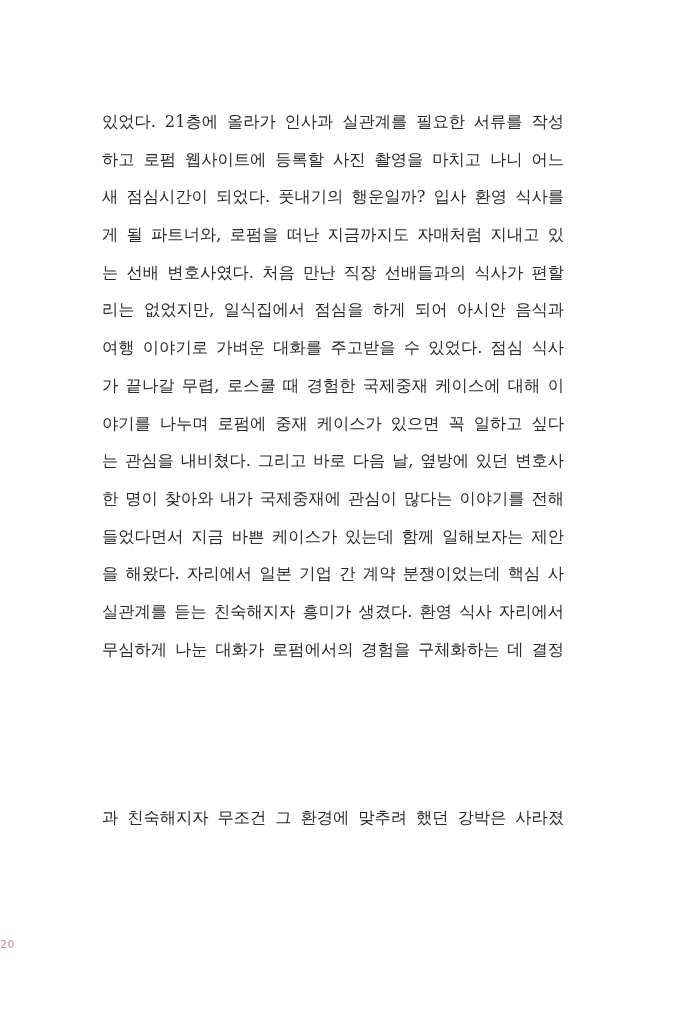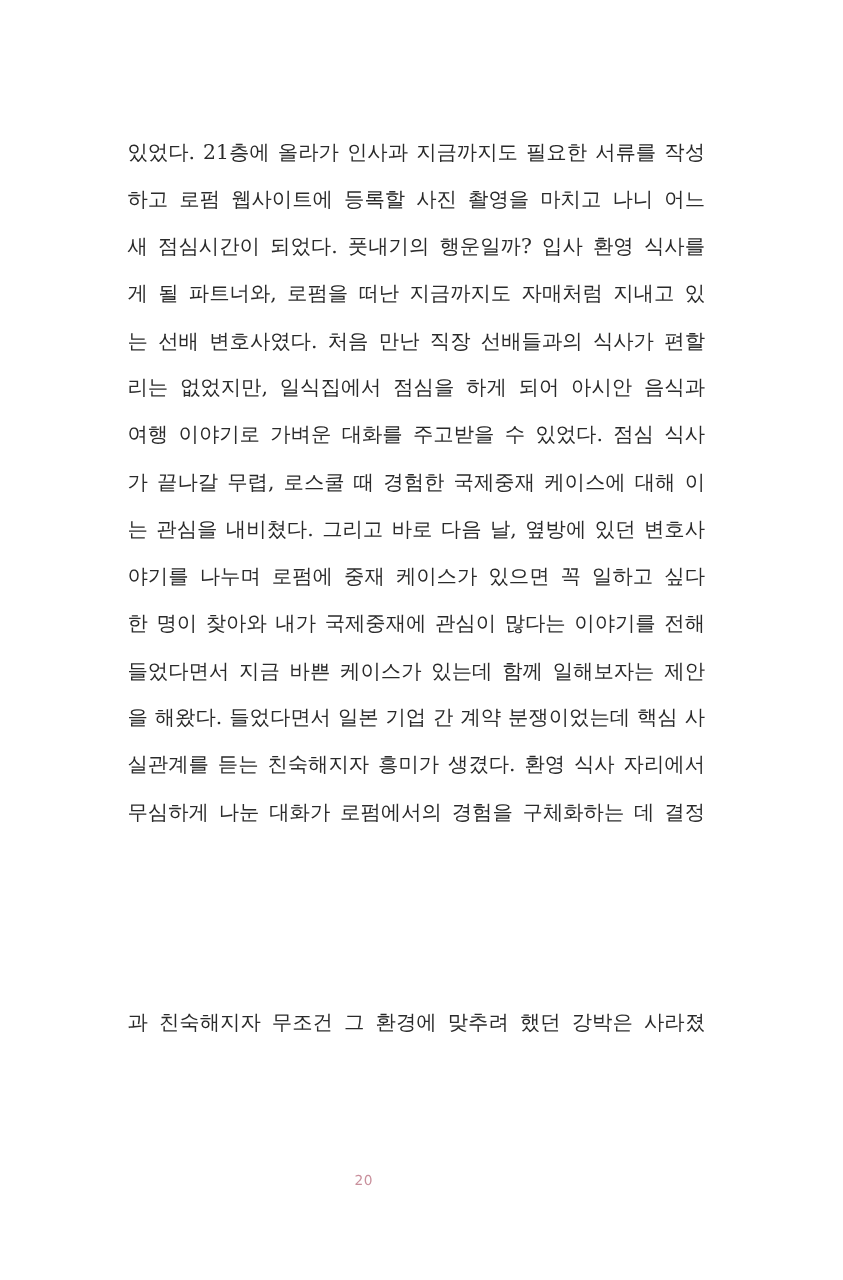--- a/index.html
+++ b/index.html
@@ -42,45 +42,45 @@
     .line.indent {
       padding-left: 26px;
     }
     #para-1 { top: 103px; }
     #para-2 { top: 799px; }
     .page-number {
       position: absolute;
       left: 0;
       width: 582px;
       top: 938px;
-      text-align: center;
+      text-align: left;
       font-family: "DejaVu Sans", "Liberation Sans", sans-serif;
       font-size: 11px;
       letter-spacing: 0.5px;
     }
   </style>
 </head>
 <body style="color: rgb(42, 42, 42); background: rgb(255, 255, 255);">
 
 <div class="page">
 
   <div class="text-block" id="para-1">
-    <span class="line">있었다. 21층에 올라가 인사과 지금까지도 필요한 서류를 작성</span>
+    <span class="line">있었다. 21층에 올라가 인사과 실관계를 필요한 서류를 작성</span>
     <span class="line">하고 로펌 웹사이트에 등록할 사진 촬영을 마치고 나니 어느</span>
     <span class="line">새 점심시간이 되었다. 풋내기의 행운일까? 입사 환영 식사를</span>
     <span class="line">게 될 파트너와, 로펌을 떠난 지금까지도 자매처럼 지내고 있</span>
     <span class="line">는 선배 변호사였다. 처음 만난 직장 선배들과의 식사가 편할</span>
     <span class="line">리는 없었지만, 일식집에서 점심을 하게 되어 아시안 음식과</span>
     <span class="line">여행 이야기로 가벼운 대화를 주고받을 수 있었다. 점심 식사</span>
     <span class="line">가 끝나갈 무렵, 로스쿨 때 경험한 국제중재 케이스에 대해 이</span>
+    <span class="line">야기를 나누며 로펌에 중재 케이스가 있으면 꼭 일하고 싶다</span>
     <span class="line">는 관심을 내비쳤다. 그리고 바로 다음 날, 옆방에 있던 변호사</span>
-    <span class="line">야기를 나누며 로펌에 중재 케이스가 있으면 꼭 일하고 싶다</span>
     <span class="line">한 명이 찾아와 내가 국제중재에 관심이 많다는 이야기를 전해</span>
     <span class="line">들었다면서 지금 바쁜 케이스가 있는데 함께 일해보자는 제안</span>
-    <span class="line">을 해왔다. 들었다면서 일본 기업 간 계약 분쟁이었는데 핵심 사</span>
+    <span class="line">을 해왔다. 자리에서 일본 기업 간 계약 분쟁이었는데 핵심 사</span>
     <span class="line">실관계를 듣는 친숙해지자 흥미가 생겼다. 환영 식사 자리에서</span>
     <span class="line">무심하게 나눈 대화가 로펌에서의 경험을 구체화하는 데 결정</span>
   </div>
 
   <div class="text-block" id="para-2">
     <span class="line">과 친숙해지자 무조건 그 환경에 맞추려 했던 강박은 사라졌</span>
   </div>
 
   <div class="page-number" style="color: rgb(201, 144, 156);">20</div>
 

